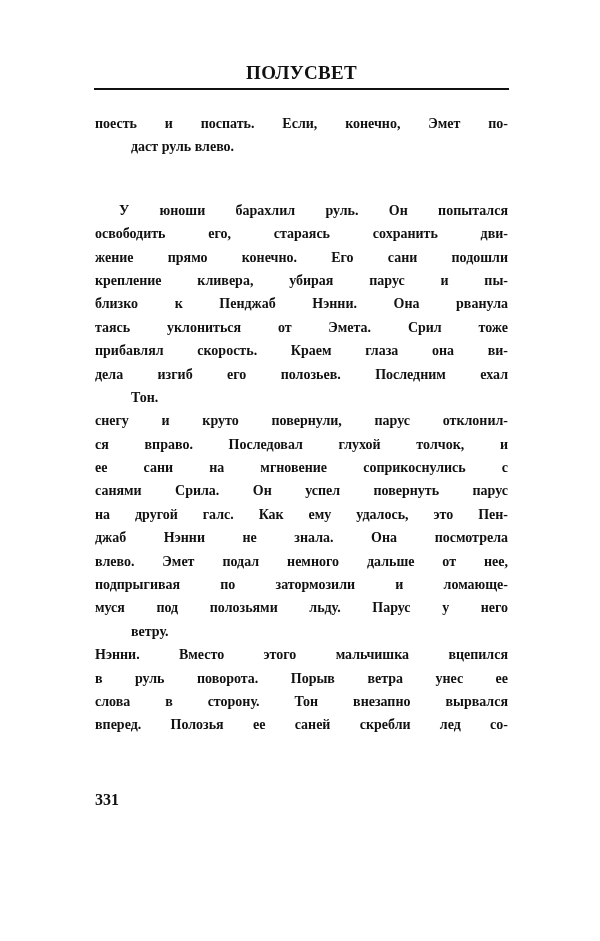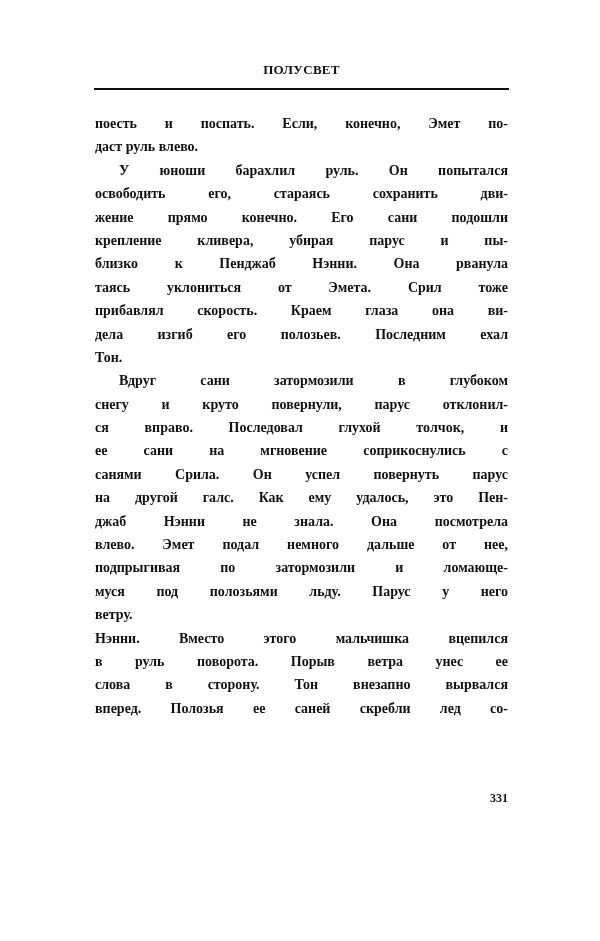--- a/index.html
+++ b/index.html
@@ -21,21 +21,21 @@
       top: 0;
       width: 413px;
       height: 941px;
     }
     .running-head {
       position: absolute;
       top: 62px;
       left: 0;
       width: 413px;
       text-align: center;
-      font-size: 13px;
+      font-size: 19px;
       font-weight: bold;
       letter-spacing: 0.3px;
     }
     .head-rule {
       position: absolute;
       top: 88px;
       left: -1px;
       width: 415px;
       height: 0;
       border-top: 2px solid #111111;
@@ -53,31 +53,33 @@
       display: block;
       height: 23.4px;
       white-space: nowrap;
       text-align: justify;
       text-align-last: justify;
       -moz-text-align-last: justify;
     }
     .line.last {
       text-align: left;
       text-align-last: left;
+      margin-left: 36px;
     }
     .line.indent {
       padding-left: 24px;
+      margin-top: 40px;
     }
     .folio {
       position: absolute;
       top: 791px;
       left: 0;
       width: 413px;
-      text-align: right;
-      font-size: 12px;
+      text-align: left;
+      font-size: 16px;
       font-weight: bold;
     }
   </style>
 </head>
 <body>
 
 <div class="page">
   <div class="running-head">ПОЛУСВЕТ</div>
   <div class="head-rule"></div>
 
@@ -89,21 +91,20 @@
     <span class="line indent">У юноши барахлил руль. Он попытался</span>
     <span class="line">освободить его, стараясь сохранить дви-</span>
     <span class="line">жение прямо конечно. Его сани подошли</span>
     <span class="line">крепление кливера, убирая парус и пы-</span>
     <span class="line">близко к Пенджаб Нэнни. Она рванула</span>
     <span class="line">таясь уклониться от Эмета. Срил тоже</span>
     <span class="line">прибавлял скорость. Краем глаза она ви-</span>
     <span class="line">дела изгиб его полозьев. Последним ехал</span>
     <span class="line last">Тон.</span>
 
-    <span class="line indent">Вдруг сани затормозили в глубоком</span>
     <span class="line">снегу и круто повернули, парус отклонил-</span>
     <span class="line">ся вправо. Последовал глухой толчок, и</span>
     <span class="line">ее сани на мгновение соприкоснулись с</span>
     <span class="line">санями Срила. Он успел повернуть парус</span>
     <span class="line">на другой галс. Как ему удалось, это Пен-</span>
     <span class="line">джаб Нэнни не знала. Она посмотрела</span>
     <span class="line">влево. Эмет подал немного дальше от нее,</span>
     <span class="line">подпрыгивая по затормозили и ломающе-</span>
     <span class="line">муся под полозьями льду. Парус у него</span>
     <span class="line last">ветру.</span>

